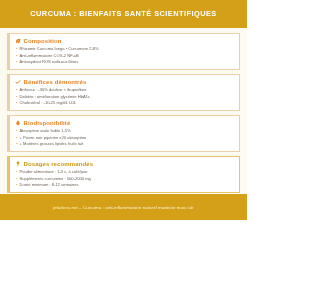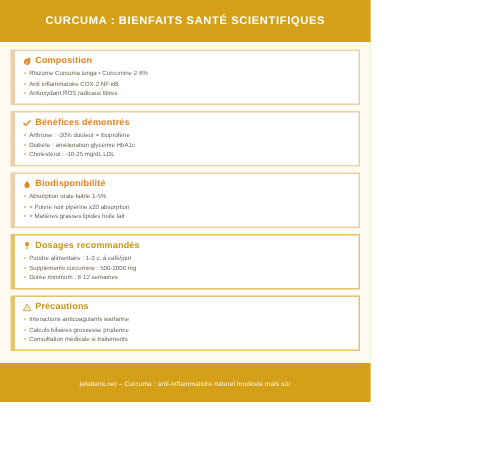--- a/index.html
+++ b/index.html
@@ -9,21 +9,21 @@
   body {
     width: 247px;
     height: 300px;
     overflow: hidden;
     background: #ffffff;
     font-family: "Liberation Sans", sans-serif;
     -webkit-font-smoothing: antialiased;
   }
   .page {
     width: 247px;
-    height: 268px;
+    height: 220px;
     display: flex;
     flex-direction: column;
     background: #bef264;
     position: relative;
   }
 
   
   .header {
     background: #d4a017;
     height: 28px;

